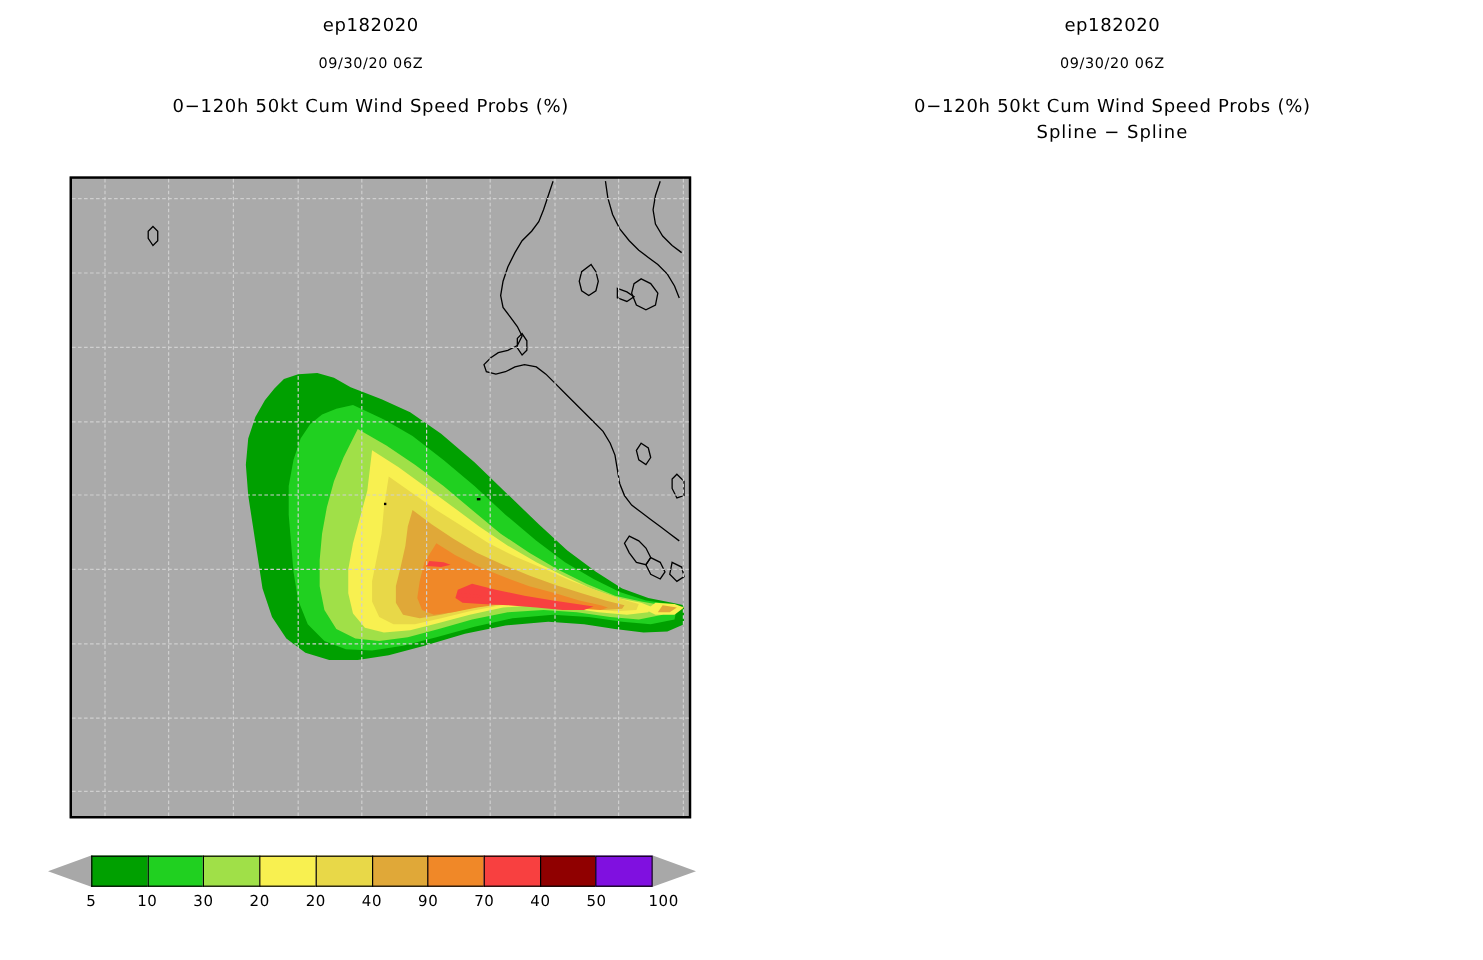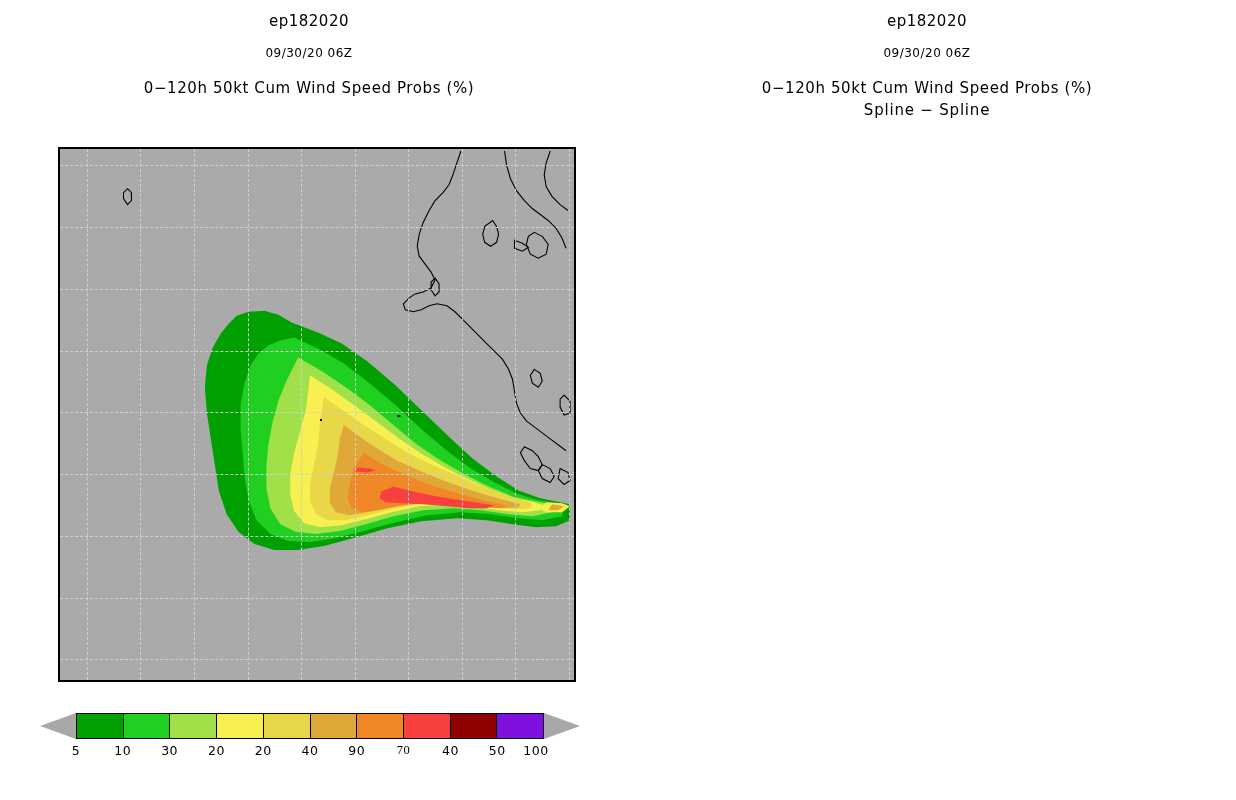--- a/index.html
+++ b/index.html
@@ -335,24 +335,24 @@
       </div>
     <div class="cbar-arrow right" style="left: 504px; border-left: 36px solid rgb(168, 168, 168);"></div>
     <div class="cbar-ticks" style="left: 36px; width: 468px;">
         <div class="cbar-tick" style="left: 0px;">5</div>
         <div class="cbar-tick" style="left: 46.8px;">10</div>
         <div class="cbar-tick" style="left: 93.6px;">30</div>
         <div class="cbar-tick" style="left: 140.4px;">20</div>
         <div class="cbar-tick" style="left: 187.2px;">20</div>
         <div class="cbar-tick" style="left: 234px;">40</div>
         <div class="cbar-tick" style="left: 280.8px;">90</div>
-        <div class="cbar-tick" style="left: 327.6px; font-family: Liberation Serif, serif;">70</div>
+        <div class="cbar-tick" style="left: 327.6px;">70</div>
         <div class="cbar-tick" style="left: 374.4px;">40</div>
         <div class="cbar-tick" style="left: 421.2px;">50</div>
-        <div class="cbar-tick" style="left: 460px;">100</div>
+        <div class="cbar-tick" style="left: 477px;">100</div>
       </div>
   </div>
 </div>
 
 <div class="panel" id="panel-right">
 
   <div class="titles">
     <div class="title-storm">ep182020</div>
     <div class="title-date">09/30/20 06Z</div>
     <div class="title-main">0−120h 50kt Cum Wind Speed Probs (%)</div>

